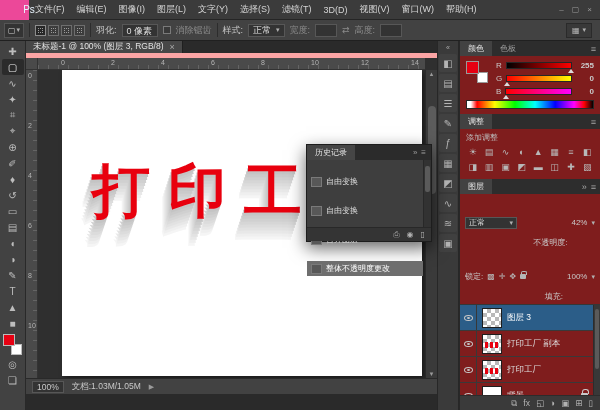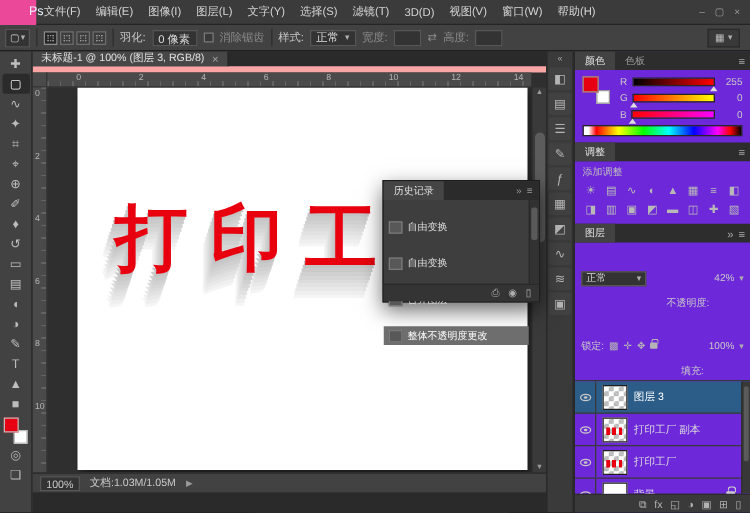--- a/index.html
+++ b/index.html
@@ -95,40 +95,40 @@
     display:flex;align-items:center;justify-content:flex-end;gap:7px;padding-right:6px;font-size:8px;color:#b0b0b0;}
 
   
   .dock{position:absolute;left:437px;top:41px;width:22px;bottom:0;background:#3a3a3a;
     border-left:1px solid #272727;border-right:1px solid #272727;display:flex;flex-direction:column;align-items:center;padding-top:1px;}
   .dock-chevron{height:11px;font-size:7px;color:#a9a9a9;display:flex;align-items:center;}
   .dock-icon{width:18px;height:18px;margin:1px 0;display:flex;align-items:center;justify-content:center;
     font-size:10px;color:#b5b5b5;background:#414141;border-radius:2px;}
 
   
-  .panels{position:absolute;left:460px;top:41px;width:140px;bottom:0;background:#6d28d9;display:flex;flex-direction:column;}
+  .panels{position:absolute;left:460px;top:41px;width:140px;bottom:0;background:#7f1d1d;display:flex;flex-direction:column;}
   .ptabbar{height:15px;background:#2d2d2d;display:flex;align-items:stretch;flex:none;}
   .ptab{padding:0 8px;display:flex;align-items:center;font-size:8px;color:#9d9d9d;}
   .ptab.active{background:#424242;color:#e4e4e4;}
   .pmenu{margin-left:auto;display:flex;align-items:center;gap:4px;padding-right:4px;font-size:9px;color:#a5a5a5;}
 
   .color-content{display:flex;gap:6px;padding:5px 6px 2px;}
   .cswatches{position:relative;width:24px;height:24px;flex:none;}
   .cswatch-fg{position:absolute;left:0;top:0;width:13px;height:13px;background:#e60012;border:1px solid #999;z-index:2;}
   .cswatch-bg{position:absolute;right:2px;bottom:2px;width:11px;height:11px;background:#fff;border:1px solid #999;}
   .sliders{flex:1;display:flex;flex-direction:column;gap:4px;}
   .srow{display:flex;align-items:center;gap:4px;font-size:8px;color:#c9c9c9;}
   .strack{flex:1;height:7px;border:1px solid #262626;position:relative;}
   .strack.red{background:linear-gradient(90deg,#000,#f00);}
   .strack.green{background:linear-gradient(90deg,#f00,#ff0);}
   .strack.blue{background:linear-gradient(90deg,#f00,#f0f);}
   .sthumb{position:absolute;top:6px;width:0;height:0;border-left:3px solid transparent;border-right:3px solid transparent;
     border-bottom:4px solid #ddd;}
   .sthumb.right{right:-3px;} .sthumb.left{left:-3px;}
-  .sval{width:18px;text-align:right;}
+  .sval{width:18px;text-align:right;font-weight:bold;}
   .spectrum{height:9px;margin:2px 6px 5px;border:1px solid #262626;
     background:linear-gradient(90deg,#fff 0 3%,#f00 8%,#ff0 22%,#0f0 38%,#0ff 54%,#00f 70%,#f0f 85%,#f00 93%,#000 100%);}
 
   .adj-label{font-size:8px;color:#bdbdbd;padding:3px 6px 2px;}
   .adj-grid{display:grid;grid-template-columns:repeat(8,1fr);gap:1px;padding:0 5px 5px;}
   .adj-icon{height:14px;display:flex;align-items:center;justify-content:center;font-size:9px;color:#b8b8b8;}
 
   .layers-section{flex:1;display:flex;flex-direction:column;position:relative;min-height:0;}
   .layers-controls{padding:3px 5px 2px;display:flex;flex-direction:column;gap:3px;flex:none;}
   .lrow{display:flex;align-items:center;gap:4px;font-size:8px;color:#c9c9c9;}

